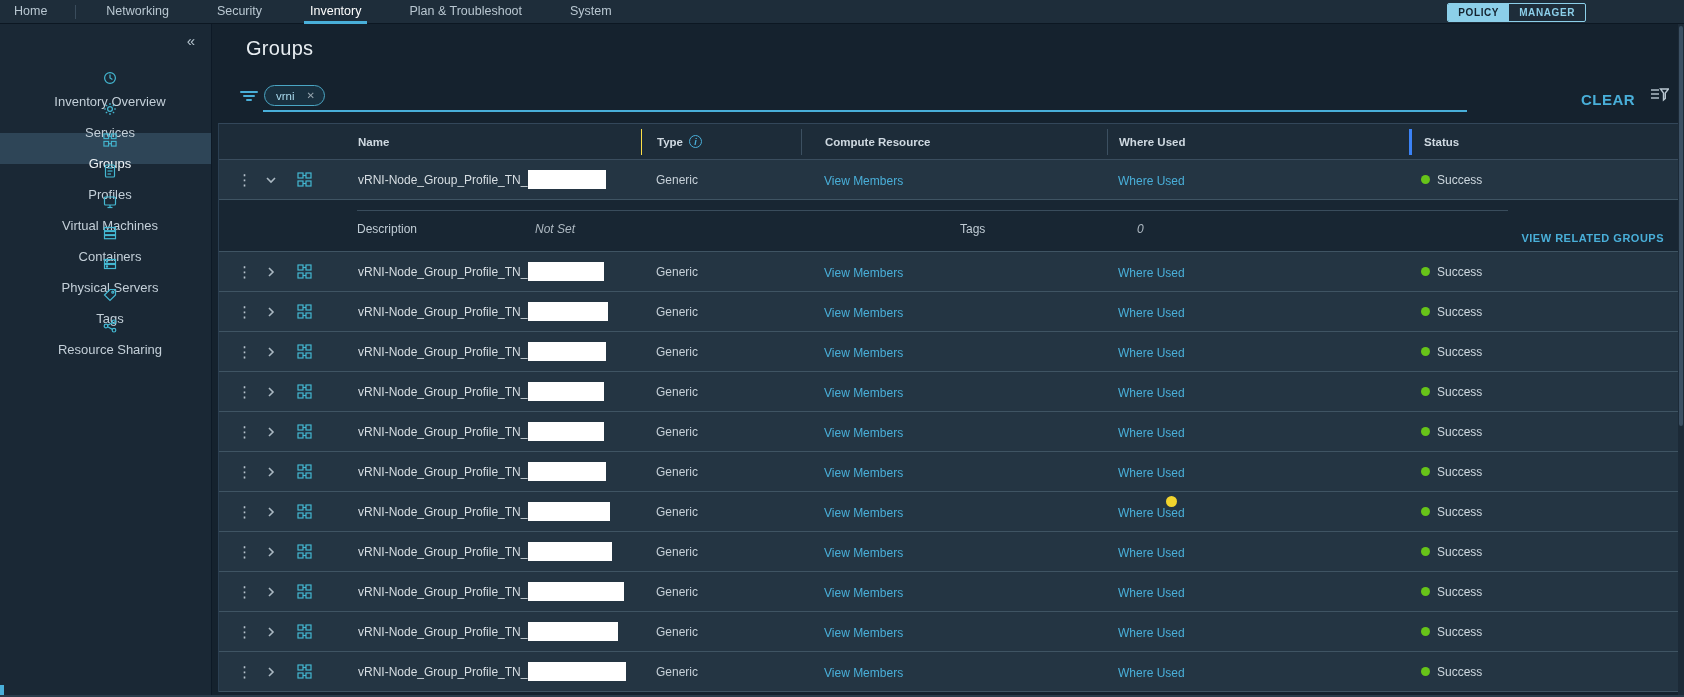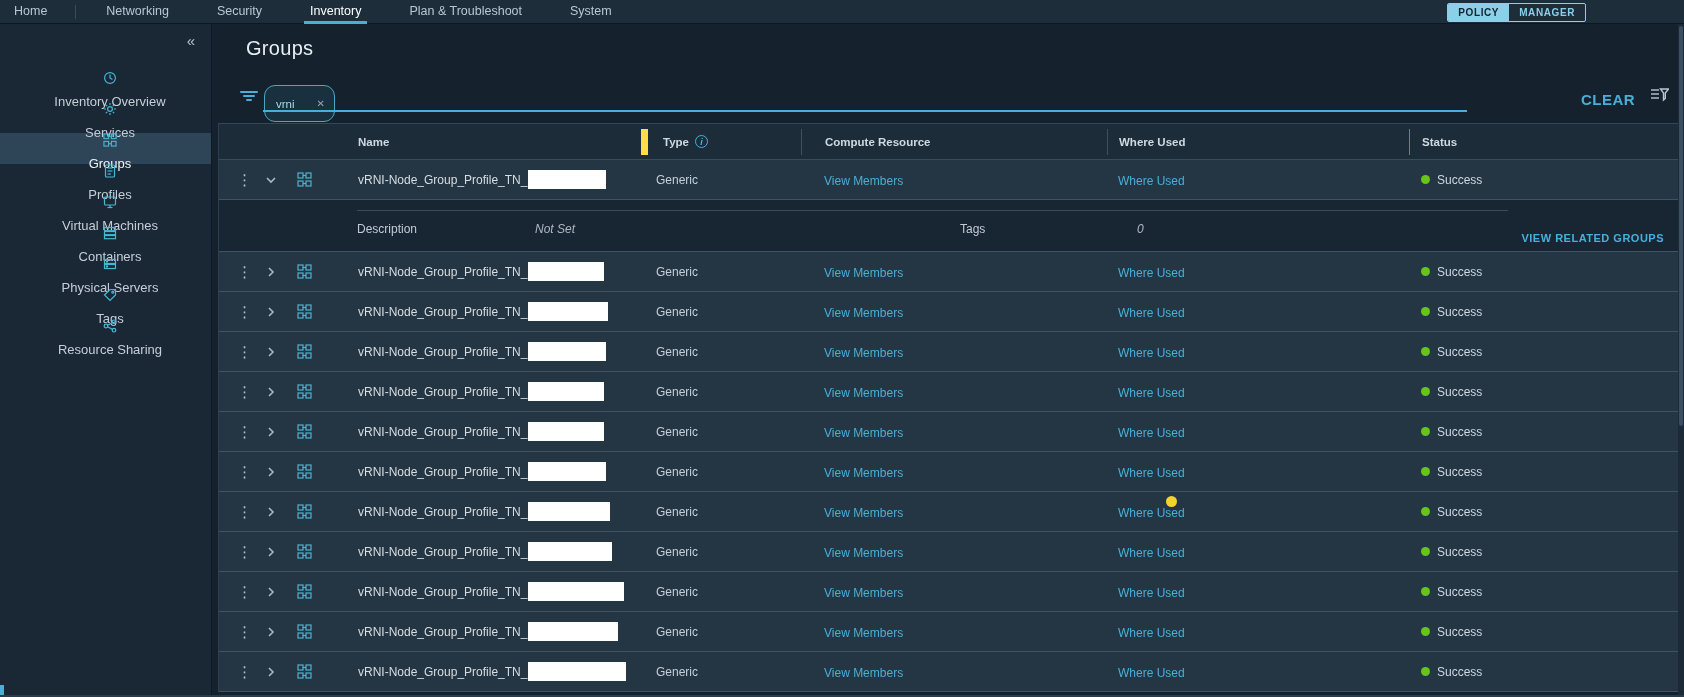--- a/index.html
+++ b/index.html
@@ -36,42 +36,42 @@
   .side-ic { width:14px; height:14px; display:inline-flex; }
   .content { position:absolute; left:213px; top:24px; width:1471px; height:673px; background:#15222e; }
 
   
   .page-title { position:absolute; left:33px; top:13px; font-size:20px; font-weight:400;
                 color:#e8eef2; letter-spacing:.3px; }
   .filter-lines { position:absolute; left:27px; top:67px; width:18px; height:12px; cursor:pointer; }
   .filter-lines i { display:block; height:2px; background:#49afd9; margin-bottom:2px; border-radius:1px; }
   .filter-lines i:nth-child(1){width:18px}.filter-lines i:nth-child(2){width:12px;margin-left:3px}
   .filter-lines i:nth-child(3){width:6px;margin-left:6px}
-  .chip { position:absolute; left:51px; top:61px; height:37px; display:inline-flex; align-items:center;
-          gap:22px; padding:0 9px 0 11px; border:1px solid #4aa6c4; border-radius:11px;
+  .chip { position:absolute; left:51px; top:61px; height:21px; display:inline-flex; align-items:center;
+          gap:12px; padding:0 9px 0 11px; border:1px solid #4aa6c4; border-radius:11px;
           background:rgba(73,175,217,.10); color:#a9d9ec; font-size:11.5px; cursor:default; }
   .chip-x { color:#96a4ae; font-size:10px; cursor:pointer; }
   .filter-underline { position:absolute; left:50px; top:86px; width:1204px; height:2px; background:#49afd9; }
   .clear-link { position:absolute; left:1368px; top:67px; font-size:15px; font-weight:bold;
                 letter-spacing:.5px; color:#49afd9; cursor:pointer; text-decoration:none; }
   .funnel { position:absolute; left:1438px; top:63px; cursor:pointer; }
 
   
   .grid { position:absolute; left:5px; top:99px; right:6px; border-top:1px solid #33475a;
           border-left:1px solid #2b3f52; }
   .thead { display:flex; align-items:center; height:36px; background:#1d2c39;
            border-bottom:1px solid #3a4d5e; }
   .th { color:#cfd9e1; font-size:11.5px; font-weight:bold; display:flex; align-items:center; gap:6px;
         height:26px; cursor:pointer; }
   .th span { line-height:26px; }
   .th-name { width:283px; padding-left:0; margin-left:139px; }
-  .th-type { width:160px; padding-left:15px; border-left:7px solid #fde047; }
+  .th-type { width:160px; padding-left:15px; border-left:1px solid #fde047; }
   .th-compute-members { width:306px; padding-left:23px; border-left:1px solid #3c5061; }
   .th-where-used { width:302px; padding-left:11px; border-left:1px solid #3c5061; }
-  .th-status { flex:1; padding-left:12px; border-left:1px solid #3b82f6; }
+  .th-status { flex:1; padding-left:12px; border-left:3px solid #3b82f6; }
   .info-ic { width:13px; height:13px; border:1px solid #49afd9; border-radius:50%; color:#49afd9;
              font-size:9px; font-style:italic; font-weight:bold; display:inline-flex;
              align-items:center; justify-content:center; }
   .trow { display:flex; align-items:center; height:40px; background:#243543;
           border-bottom:1px solid #3f5463; }
   .c-controls { width:139px; display:flex; align-items:center; }
   .dots { margin-left:18px; color:#b6c2cc; font-size:15px; line-height:14px; cursor:pointer; width:10px; text-align:center;}
   .chev { margin-left:18px; width:14px; display:inline-flex; cursor:pointer; }
   .gicon { margin-left:18px; width:16px; display:inline-flex; }
   .c-name { width:283px; display:flex; align-items:center; color:#d7dee3; font-size:12px; white-space:nowrap; }

